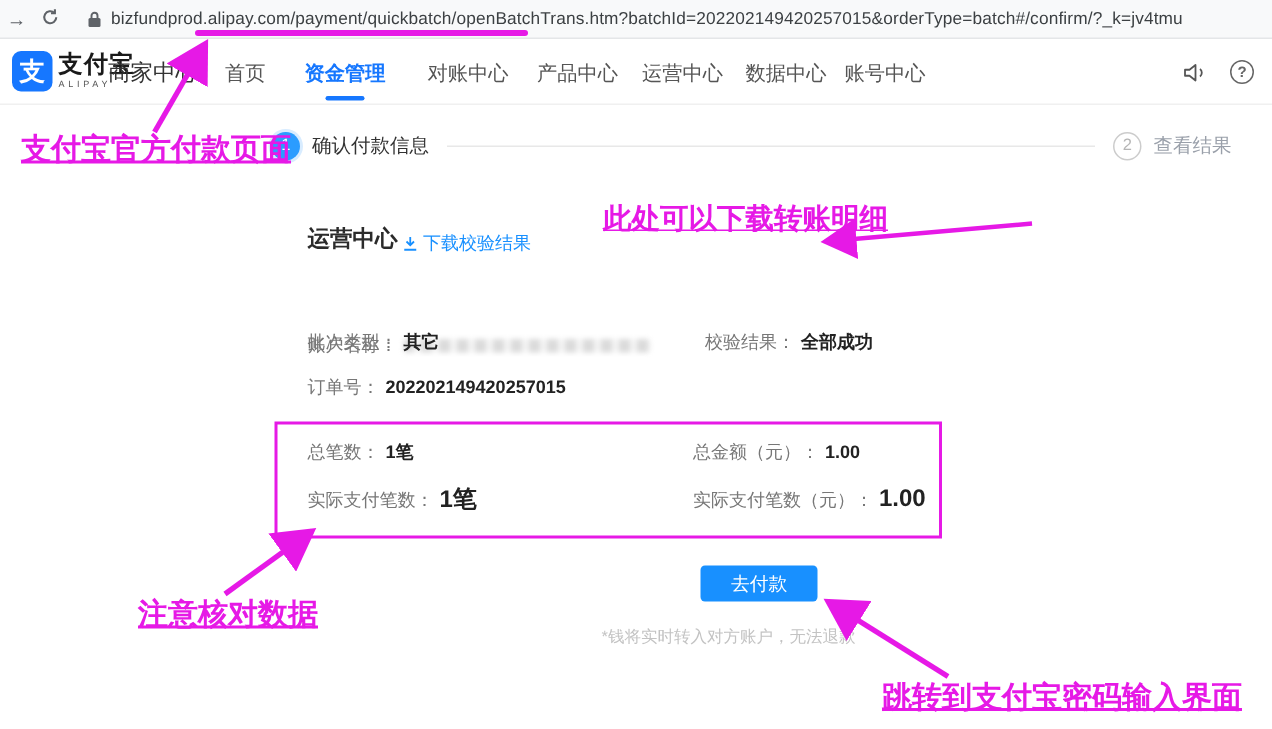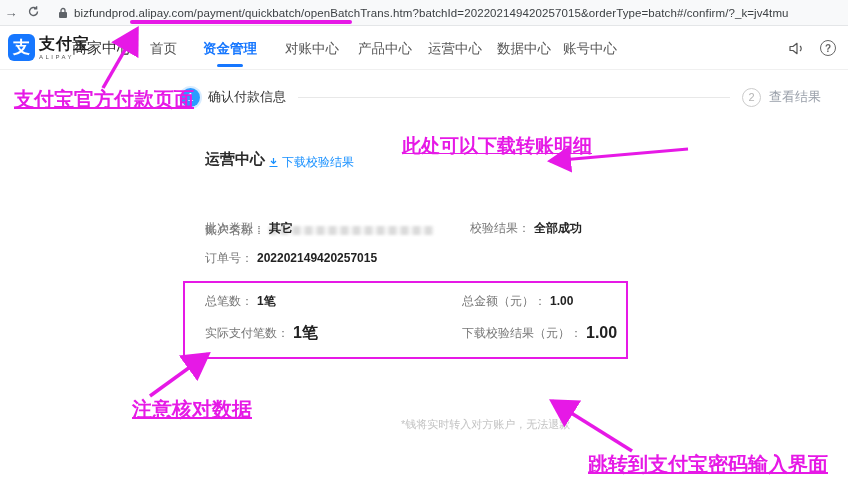--- a/index.html
+++ b/index.html
@@ -49,21 +49,21 @@
   .big .f-label { font-size:12px; }
   .big .f-value { font-size:16px; }
 
   .pay-btn { position:absolute; left:467px; top:377px; width:78px; height:24px; background:#1890ff; border:none; border-radius:3px; color:#fff; font-size:12.5px; cursor:pointer; font-family:inherit; }
   .note { position:absolute; left:401px; top:417px; font-size:11px; color:#c3c3c3; }
 
   
   .anno { position:absolute; color:#e619e6; font-weight:bold; white-space:nowrap;text-decoration:underline; }
   .a1 { left:14px;  top:86px;  font-size:20px; }
   .a2 { left:402px; top:133px; font-size:19px; }
-  .a3 { left:92px;  top:396px; font-size:20px;margin-left:40px; }
+  .a3 { left:92px;  top:396px; font-size:20px; }
   .a4 { left:588px; top:451px; font-size:20px; }
 
   .overlay { position:absolute; left:0; top:0; width:848px; height:486px; pointer-events:none; }
 </style>
 </head>
 <body>
 
 <div id="stage">
 
   <div class="chrome">
@@ -154,24 +154,25 @@
   </div>
   <div class="f-row" style="left:462px; top:294px;">
     <span class="f-label">总金额（元）：</span>
     <span class="f-value">1.00</span>
   </div>
   <div class="f-row big" style="left:205px; top:326px;">
     <span class="f-label">实际支付笔数：</span>
     <span class="f-value">1笔</span>
   </div>
   <div class="f-row big" style="left:462px; top:326px;">
-    <span class="f-label">下载校验结果（元）：</span>
+    <span class="f-label">实际支付笔数（元）：</span>
     <span class="f-value">1.00</span>
   </div>
 
+  <button class="pay-btn">去付款</button>
   <div class="note">*钱将实时转入对方账户，无法退款</div>
 
   <div class="anno a1">支付宝官方付款页面</div>
   <div class="anno a2">此处可以下载转账明细</div>
   <div class="anno a3">注意核对数据</div>
   <div class="anno a4">跳转到支付宝密码输入界面</div>
 
   <svg class="overlay" viewBox="0 0 848 486">
     <defs>
       <marker id="ah" markerWidth="9" markerHeight="9" refX="7" refY="4.5" orient="auto">

